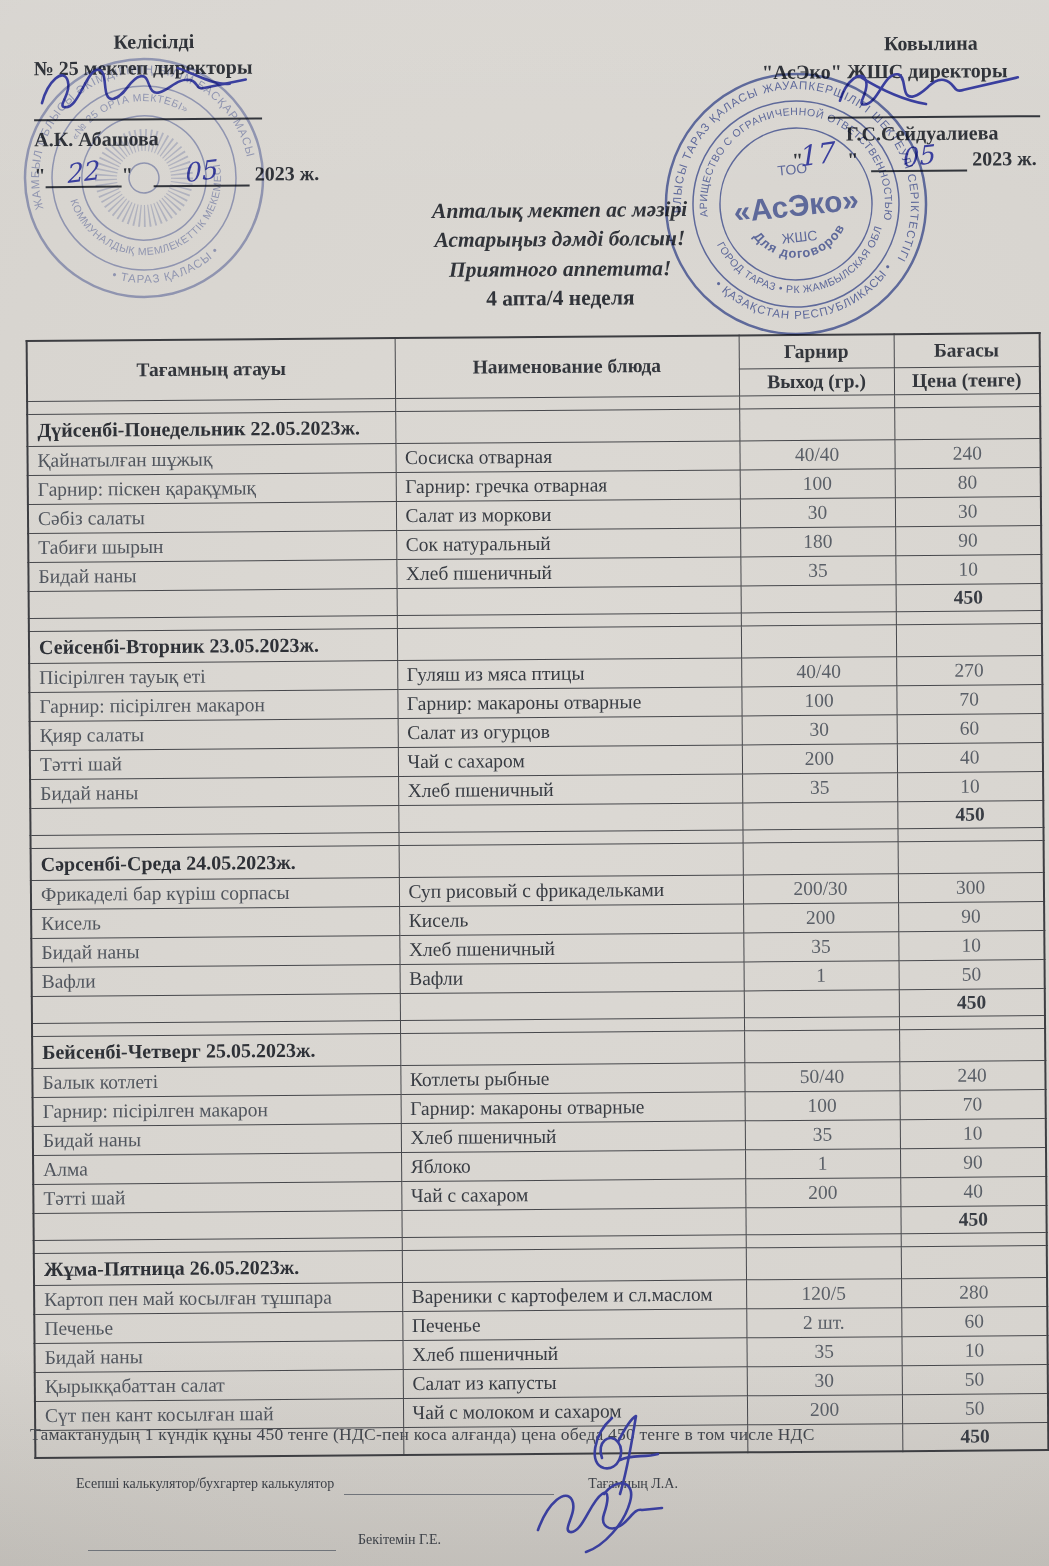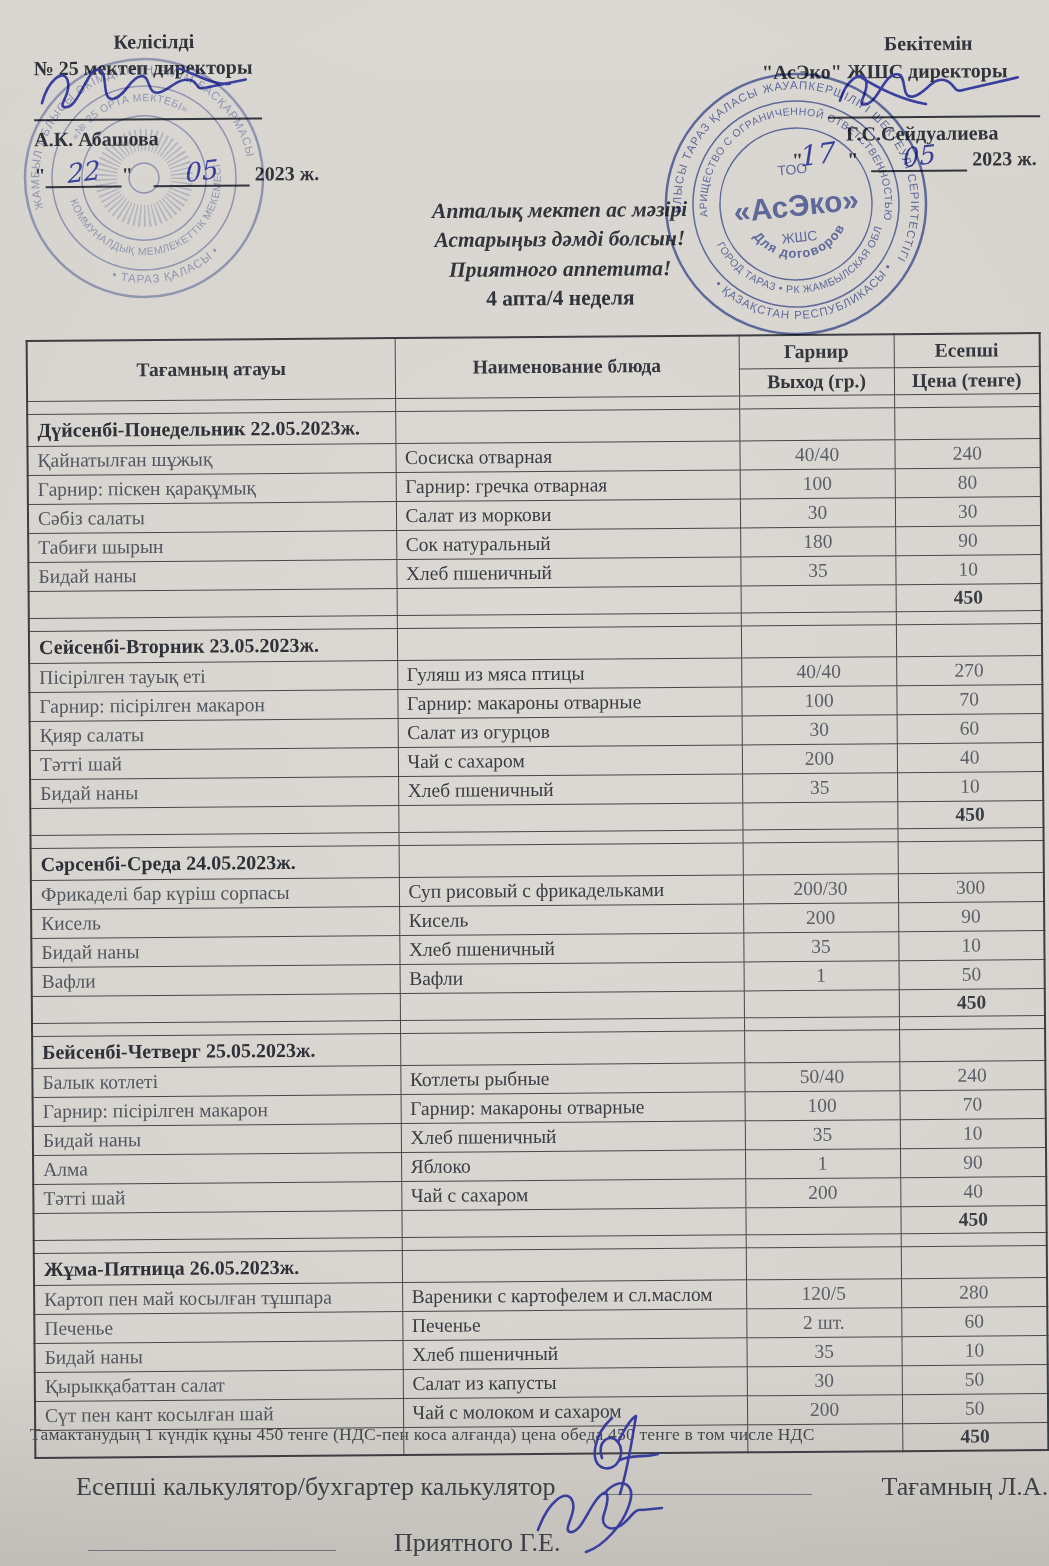--- a/index.html
+++ b/index.html
@@ -48,21 +48,21 @@
   tr.day td{height:31px;font-weight:bold;font-size:20px;color:#2e3137;}
   tr.item td{height:28px;font-size:19.5px;}
   tr.total td{height:26px;}
   td.c1{color:#51565e;}
   td.c2{color:#383c43;}
   td.num{text-align:center;color:#5a5f67;font-size:19px;}
   td.totalv{font-weight:bold;color:#393d44;font-size:19.5px;}
 
   
   .footer-note{left:30px;top:1424px;font-size:17.5px;color:#42464d;letter-spacing:.2px;white-space:nowrap;}
-  .sign-row{display:flex;align-items:flex-start;font-size:26px;color:#3c4047;white-space:nowrap;gap:36px;}
+  .sign-row{display:flex;align-items:center;font-size:14px;color:#3c4047;white-space:nowrap;}
   .sign1{left:76px;top:1472px;}
   .sign2{left:78px;top:1528px;}
   .sign-underline{display:inline-block;border-bottom:1.5px solid #70747a;height:22px;}
   .sign1 .sign-underline{width:210px;margin:0 34px 0 10px;}
   .sign2 .sign-underline{width:248px;margin:0 22px 0 10px;}
 
   
   .ink{stroke:var(--pen,#3a3f9e);stroke-width:2.6;fill:none;stroke-linecap:round;stroke-linejoin:round;}
   .stamp{mix-blend-mode:multiply;pointer-events:none;}
   .stamp text,.stamp textPath{fill:var(--stamp,#4a5cab);font-family:"Liberation Sans",sans-serif;}
@@ -85,21 +85,21 @@
       </svg>
     </div>
     <div class="a-name">А.К. Абашова</div>
     <div class="a-date">
       <span>"</span><span class="u" style="width:76px;"><span class="hand">22</span></span><span>"</span>
       <span class="u" style="width:96px;margin-left:16px;"><span class="hand">05</span></span>
       <span>2023 ж.</span>
     </div>
   </div>
 
-  <div class="abs approve a-right-status tilt">Бекітемін</div>
+  <div class="abs approve a-right-status tilt">Ковылина</div>
   <div class="abs approve a-right-role tilt">"АсЭко" ЖШС директоры</div>
   <div class="abs r-sigline tilt">
     <svg class="abs" style="left:0;top:-22px;" width="206" height="60" viewBox="0 0 206 60">
       <path class="ink" d="M12 42 C18 22 34 10 38 22 C42 33 28 46 36 46 C50 46 56 14 70 16 C80 18 72 42 86 38 C98 35 104 20 116 22 C128 24 124 36 136 32 L190 20"></path>
       <path class="ink" d="M32 18 C54 32 76 42 98 46"></path>
     </svg>
   </div>
   <div class="abs approve a-right-name tilt">Г.С.Сейдуалиева</div>
   <div class="abs approve a-right-date tilt">
     <span>"</span><span style="display:inline-block;width:44px;"></span><span>"</span>
@@ -120,21 +120,21 @@
         <col style="width:368px">
         <col style="width:344px">
         <col style="width:155px">
         <col style="width:146px">
       </colgroup>
     <thead>
       <tr class="h1">
         <th rowspan="2">Тағамның атауы</th>
         <th rowspan="2">Наименование блюда</th>
         <th>Гарнир</th>
-        <th>Есепші</th>
+        <th>Бағасы</th>
       </tr>
       <tr class="h2">
         <th>Выход (гр.)</th>
         <th>Цена (тенге)</th>
       </tr>
     </thead>
     <tbody id="menu-body">
         <tr class="gap">
           <td></td>
           <td></td>
@@ -380,21 +380,21 @@
     <span>Тағамның Л.А.</span>
   </div>
   <svg class="abs" style="left:548px;top:1406px;" width="140" height="96" viewBox="0 0 140 96">
     <path class="ink" d="M64 12 C46 28 40 58 56 62 C70 65 78 46 70 36 C62 26 48 36 54 52"></path>
     <path class="ink" d="M70 36 C78 20 84 12 88 10 C84 34 80 62 72 88"></path>
     <path class="ink" d="M72 54 C84 48 96 52 110 48"></path>
   </svg>
 
   <div class="abs sign-row sign2">
     <span class="sign-underline"></span>
-    <span>Приятного Г.Е.</span>
+    <span>Бекітемін Г.Е.</span>
   </div>
   <svg class="abs" style="left:520px;top:1466px;" width="170" height="96" viewBox="0 0 170 96">
     <path class="ink" d="M18 64 C28 36 46 22 52 34 C58 46 42 64 50 66 C62 68 70 36 82 28 C90 23 88 36 84 48 C80 60 90 66 100 60 C110 54 114 42 122 44 L142 42"></path>
     <path class="ink" d="M84 28 C98 10 116 16 110 36 C104 58 84 80 66 86"></path>
   </svg>
 
   <svg class="abs stamp" style="left:18px;top:52px;opacity:.48;transform:rotate(-14deg);" width="252" height="252" viewBox="0 0 252 252">
     <defs>
       <path id="sOutCW" d="M 21 126 a 105 105 0 1 1 210 0 a 105 105 0 1 1 -210 0"></path>
       <path id="sOutCCW" d="M 21 126 A 105 105 0 0 0 231 126"></path>

